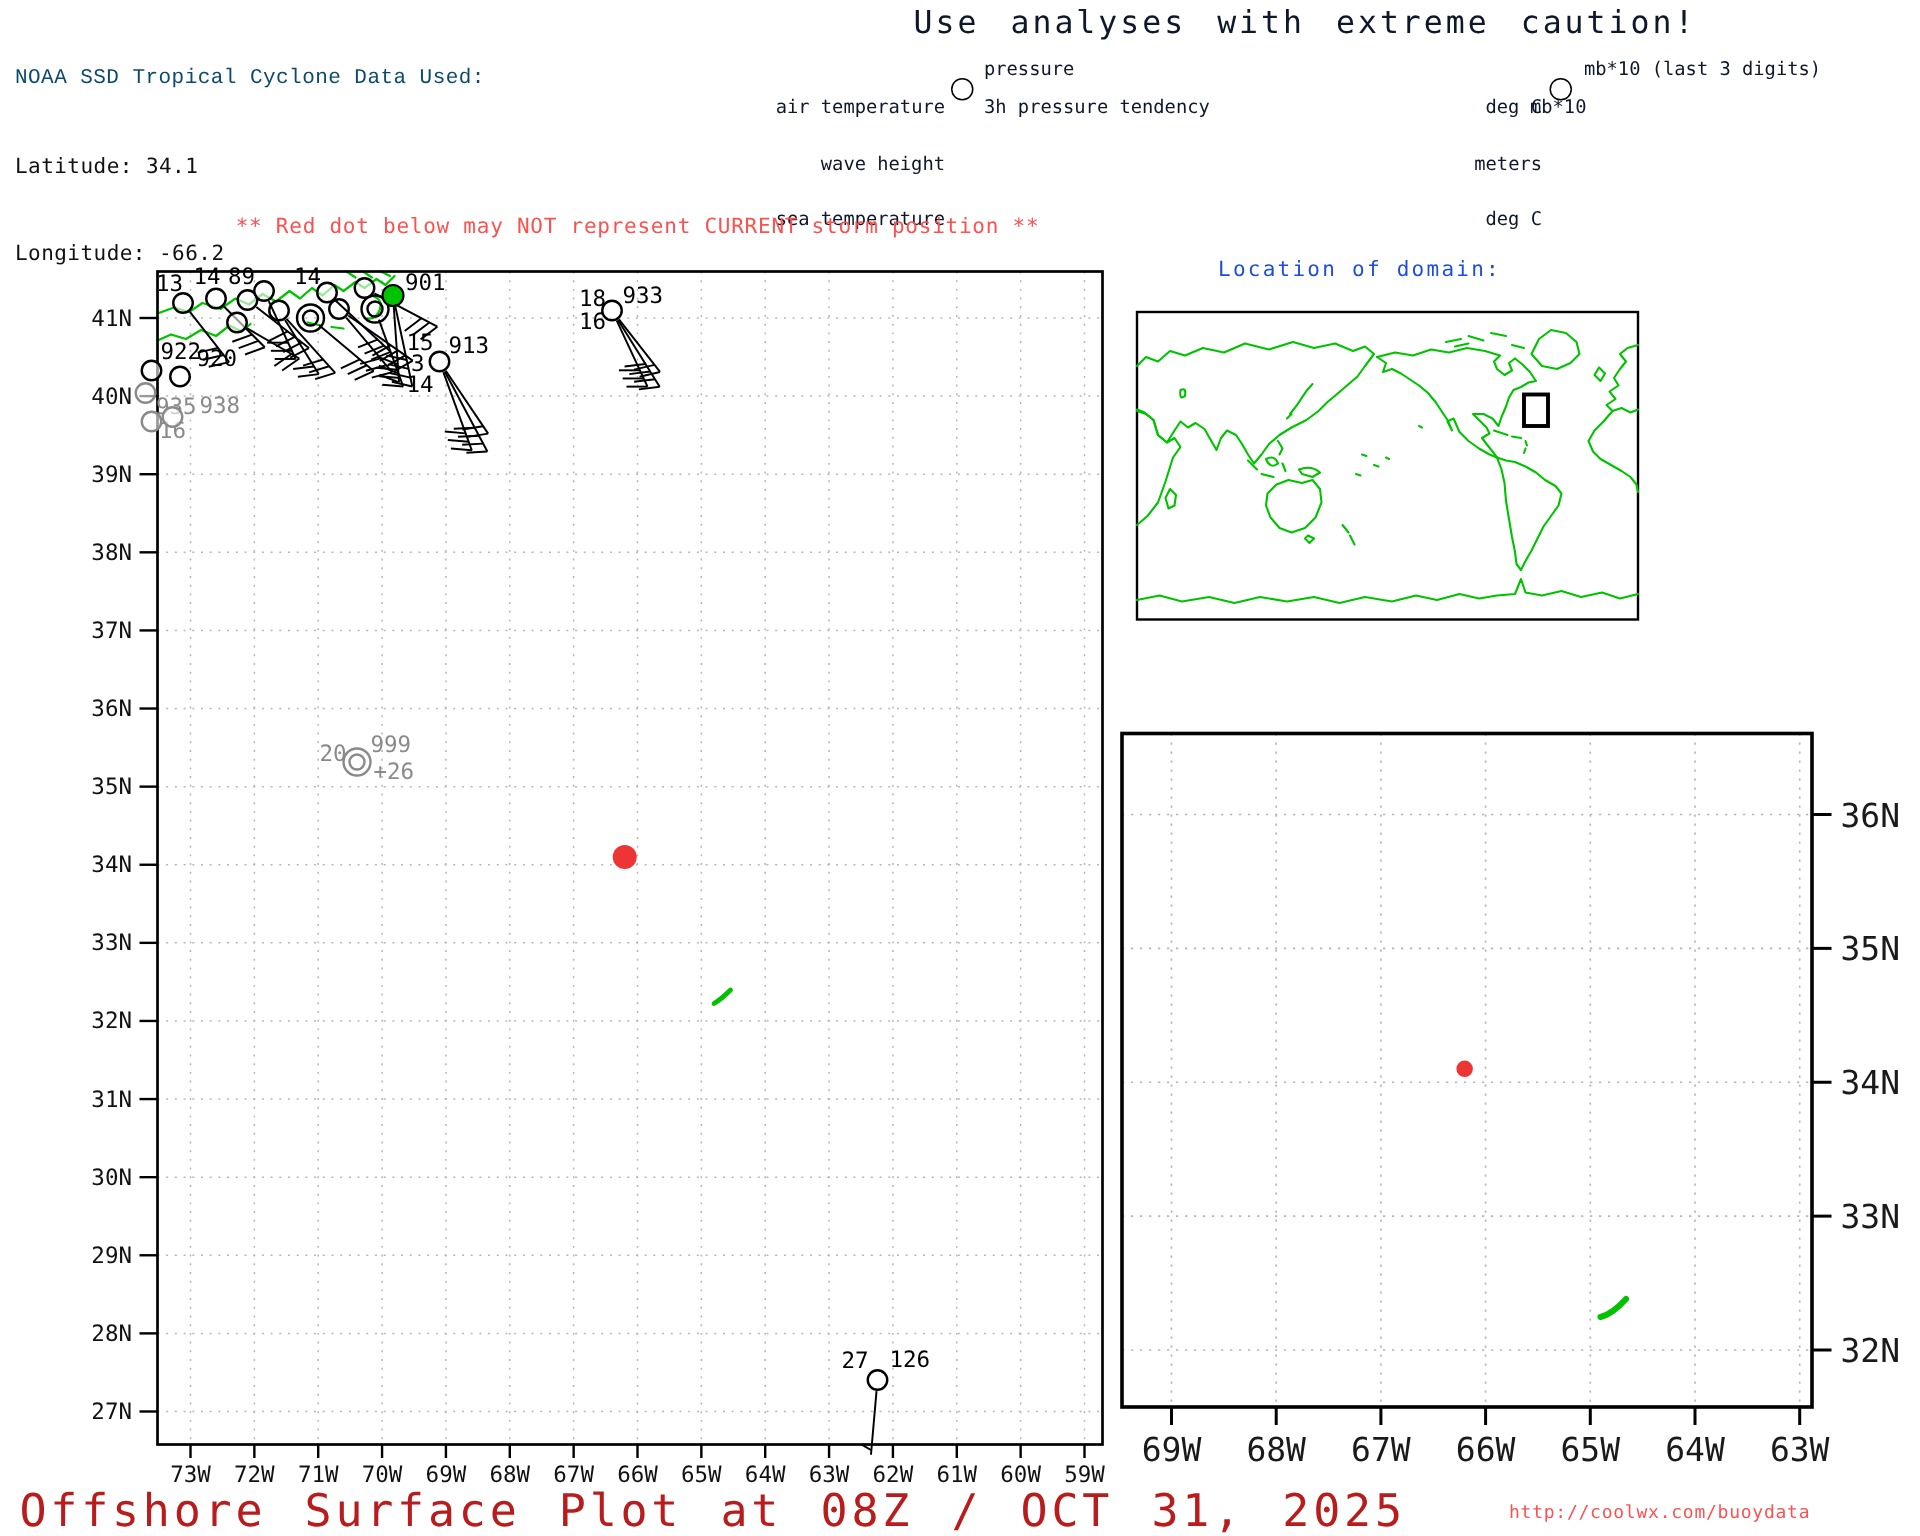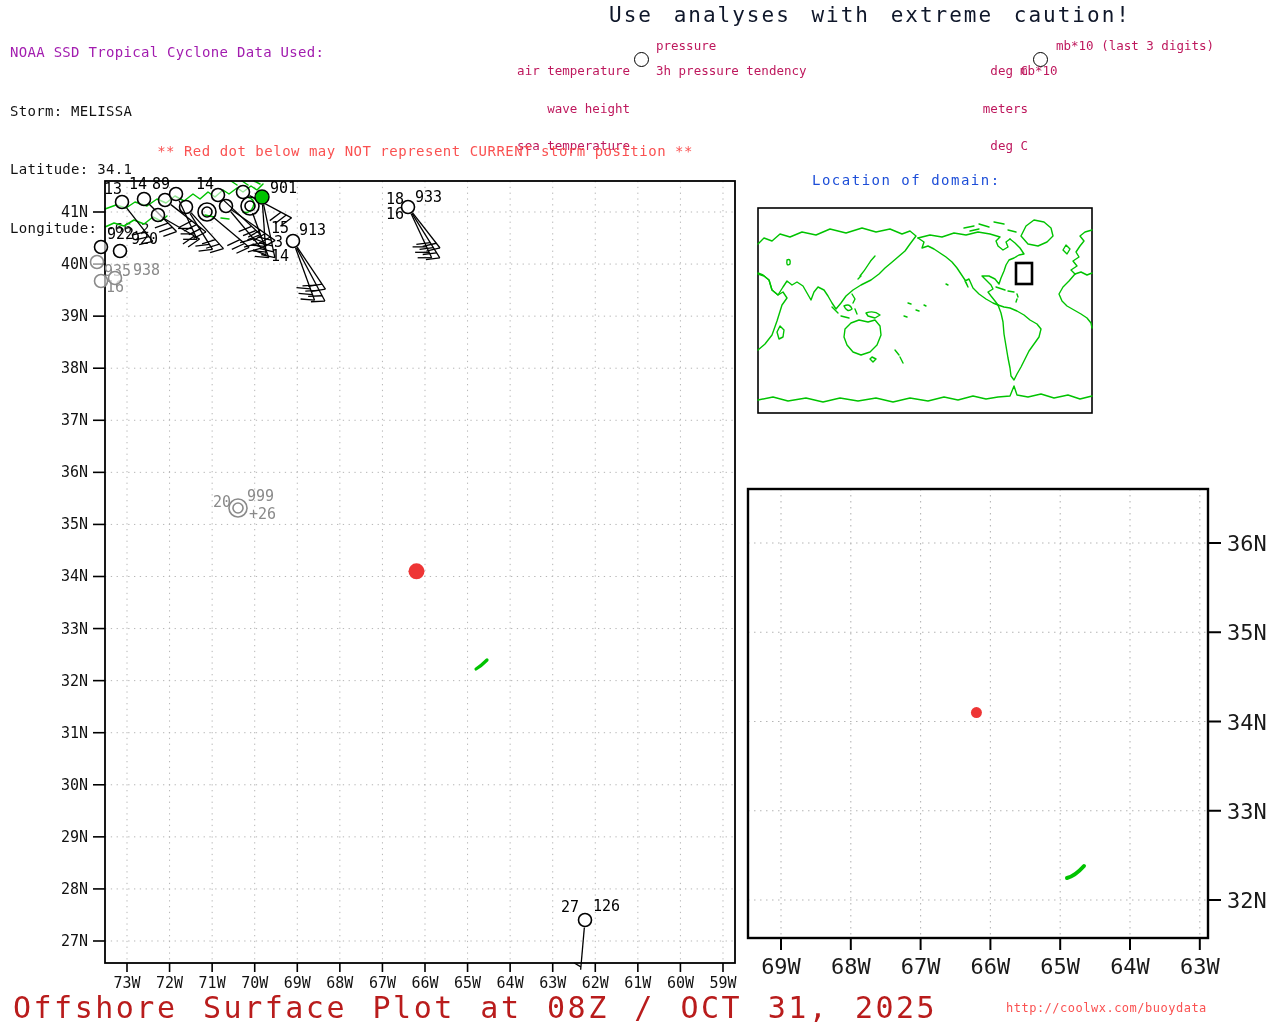--- a/index.html
+++ b/index.html
@@ -1,44 +1,43 @@
 <!DOCTYPE html>
 <html><head>
 <meta charset="utf-8">
 <style>
   html,body{margin:0;padding:0;background:#fff;}
   #app{position:relative;width:1280px;height:1024px;background:#ffffff;overflow:hidden;
        font-family:"DejaVu Sans Mono",monospace;}
   .abs{position:absolute;white-space:pre;}
   #header{left:10px;top:4px;font-size:14px;line-height:19.5px;letter-spacing:.3px;color:#111;}
-  .red{color:#a21caf;}
+  .red{color:#0c4a6e;font-family:Liberation Mono, monospace;}
   .bold{font-weight:bold;}
   #caution{left:560px;top:3px;width:620px;text-align:center;font-size:21px;letter-spacing:2px;word-spacing:6px;color:#0f172a;}
-  .leg{font-size:12.5px;line-height:12.5px;color:#be185d;letter-spacing:0px;}
+  .leg{font-size:12.5px;line-height:12.5px;color:#0f172a;letter-spacing:0px;}
   .leg-col-r{text-align:right;}
   .leg-circle{position:absolute;width:13px;height:13px;border:1.6px solid #000;border-radius:50%;background:#fff;}
   #warning{left:140px;top:143px;width:570px;text-align:center;font-size:14px;letter-spacing:.5px;color:#fa5151;}
   #domain-title{left:812px;top:172px;font-size:14px;letter-spacing:1.5px;color:#1d4ed8;}
   #footer-title{left:13px;top:990px;font-size:30px;letter-spacing:2.5px;word-spacing:5px;color:#b91c1c;}
   #footer-url{left:1006px;top:1001px;font-size:12px;letter-spacing:.5px;color:#fa5151;}
   svg text{font-family:"DejaVu Sans Mono",monospace;}
   .axis-label{fill:#111;font-size:15px;}
   .axis-label-big{fill:#1a1a1a;font-size:22px;}
   .coast{fill:none;stroke:#00c300;stroke-width:1.5;stroke-linecap:round;stroke-linejoin:round;}
   .coast2{fill:none;stroke:#00c300;stroke-width:1.4;stroke-linecap:round;stroke-linejoin:round;}
   .frame{fill:none;stroke:#000;}
 </style>
 </head>
 <body>
 
 <div id="app">
 
   <div id="header" class="abs">
     <div class="red">NOAA SSD Tropical Cyclone Data Used:</div>
-    <div>Storm: MELISSA</div>
     <div>Latitude: 34.1</div>
     <div>Longitude: -66.2</div>
   </div>
 
   <div id="caution" class="abs">Use analyses with extreme caution!</div>
 
   <div class="abs leg leg-col-r" style="left:508px;top:40px;width:122px;">
     <div>air temperature</div>
     <div>wave height</div>
     <div>sea temperature</div>

